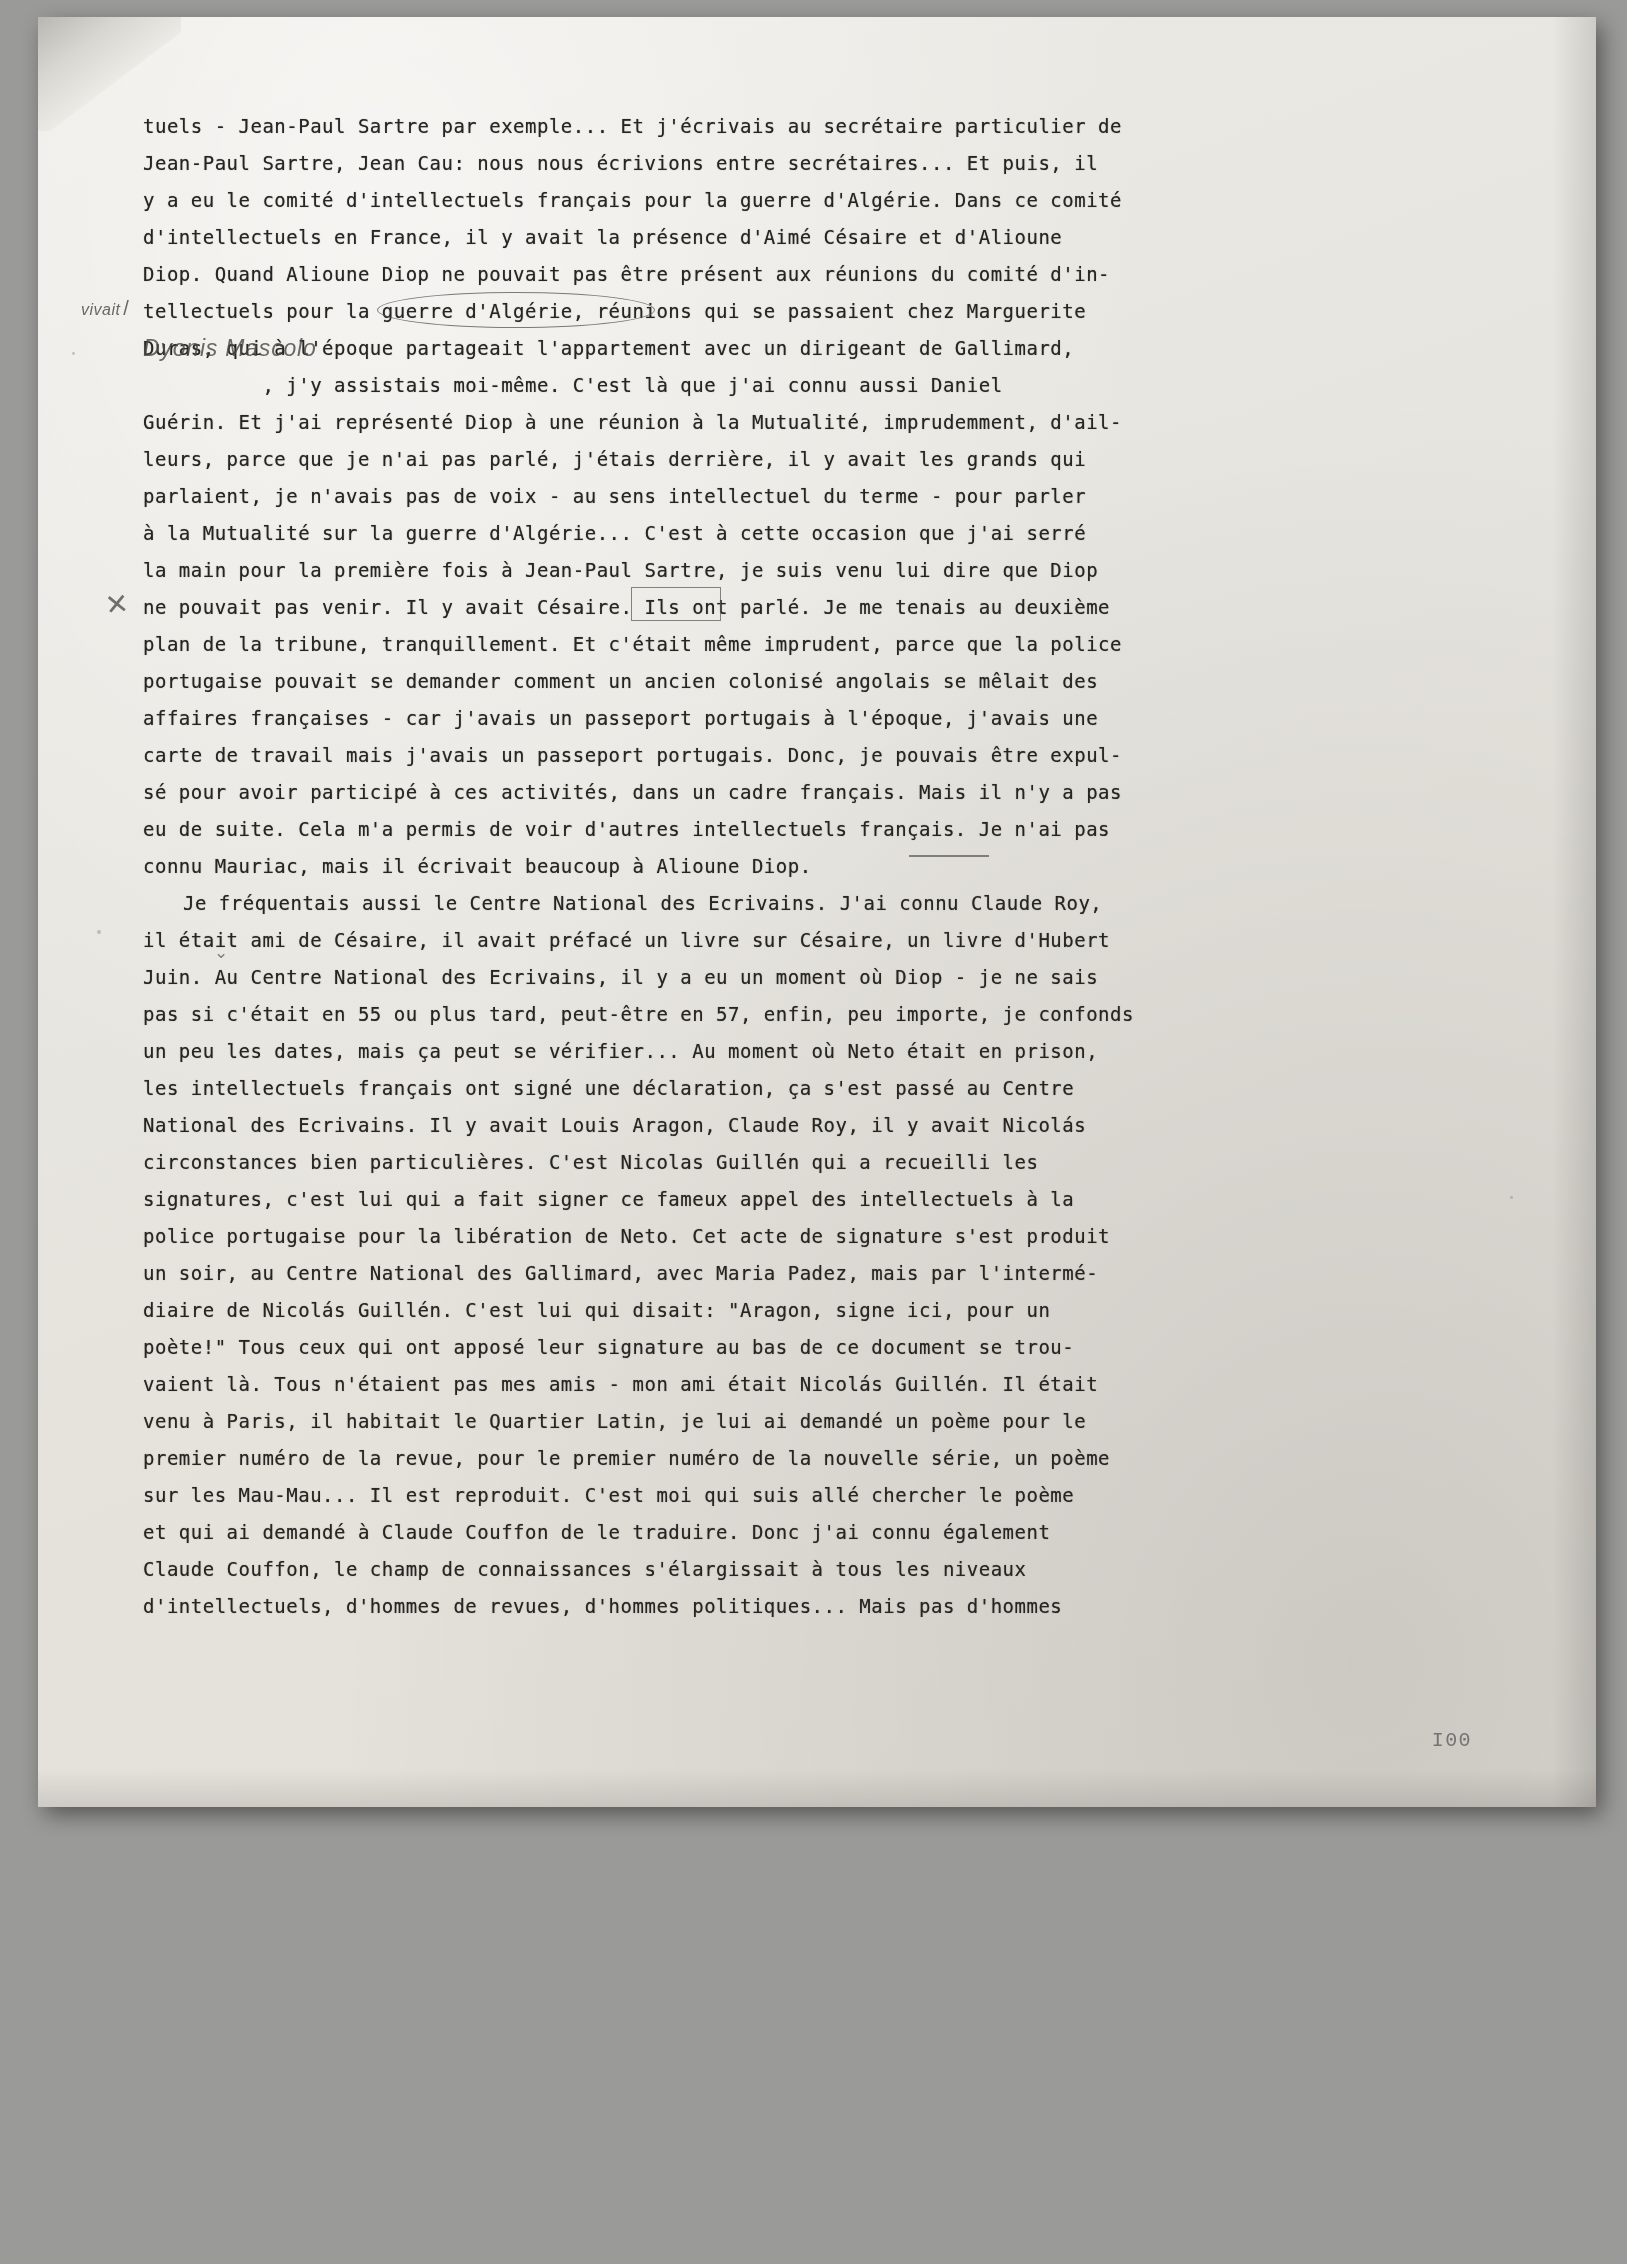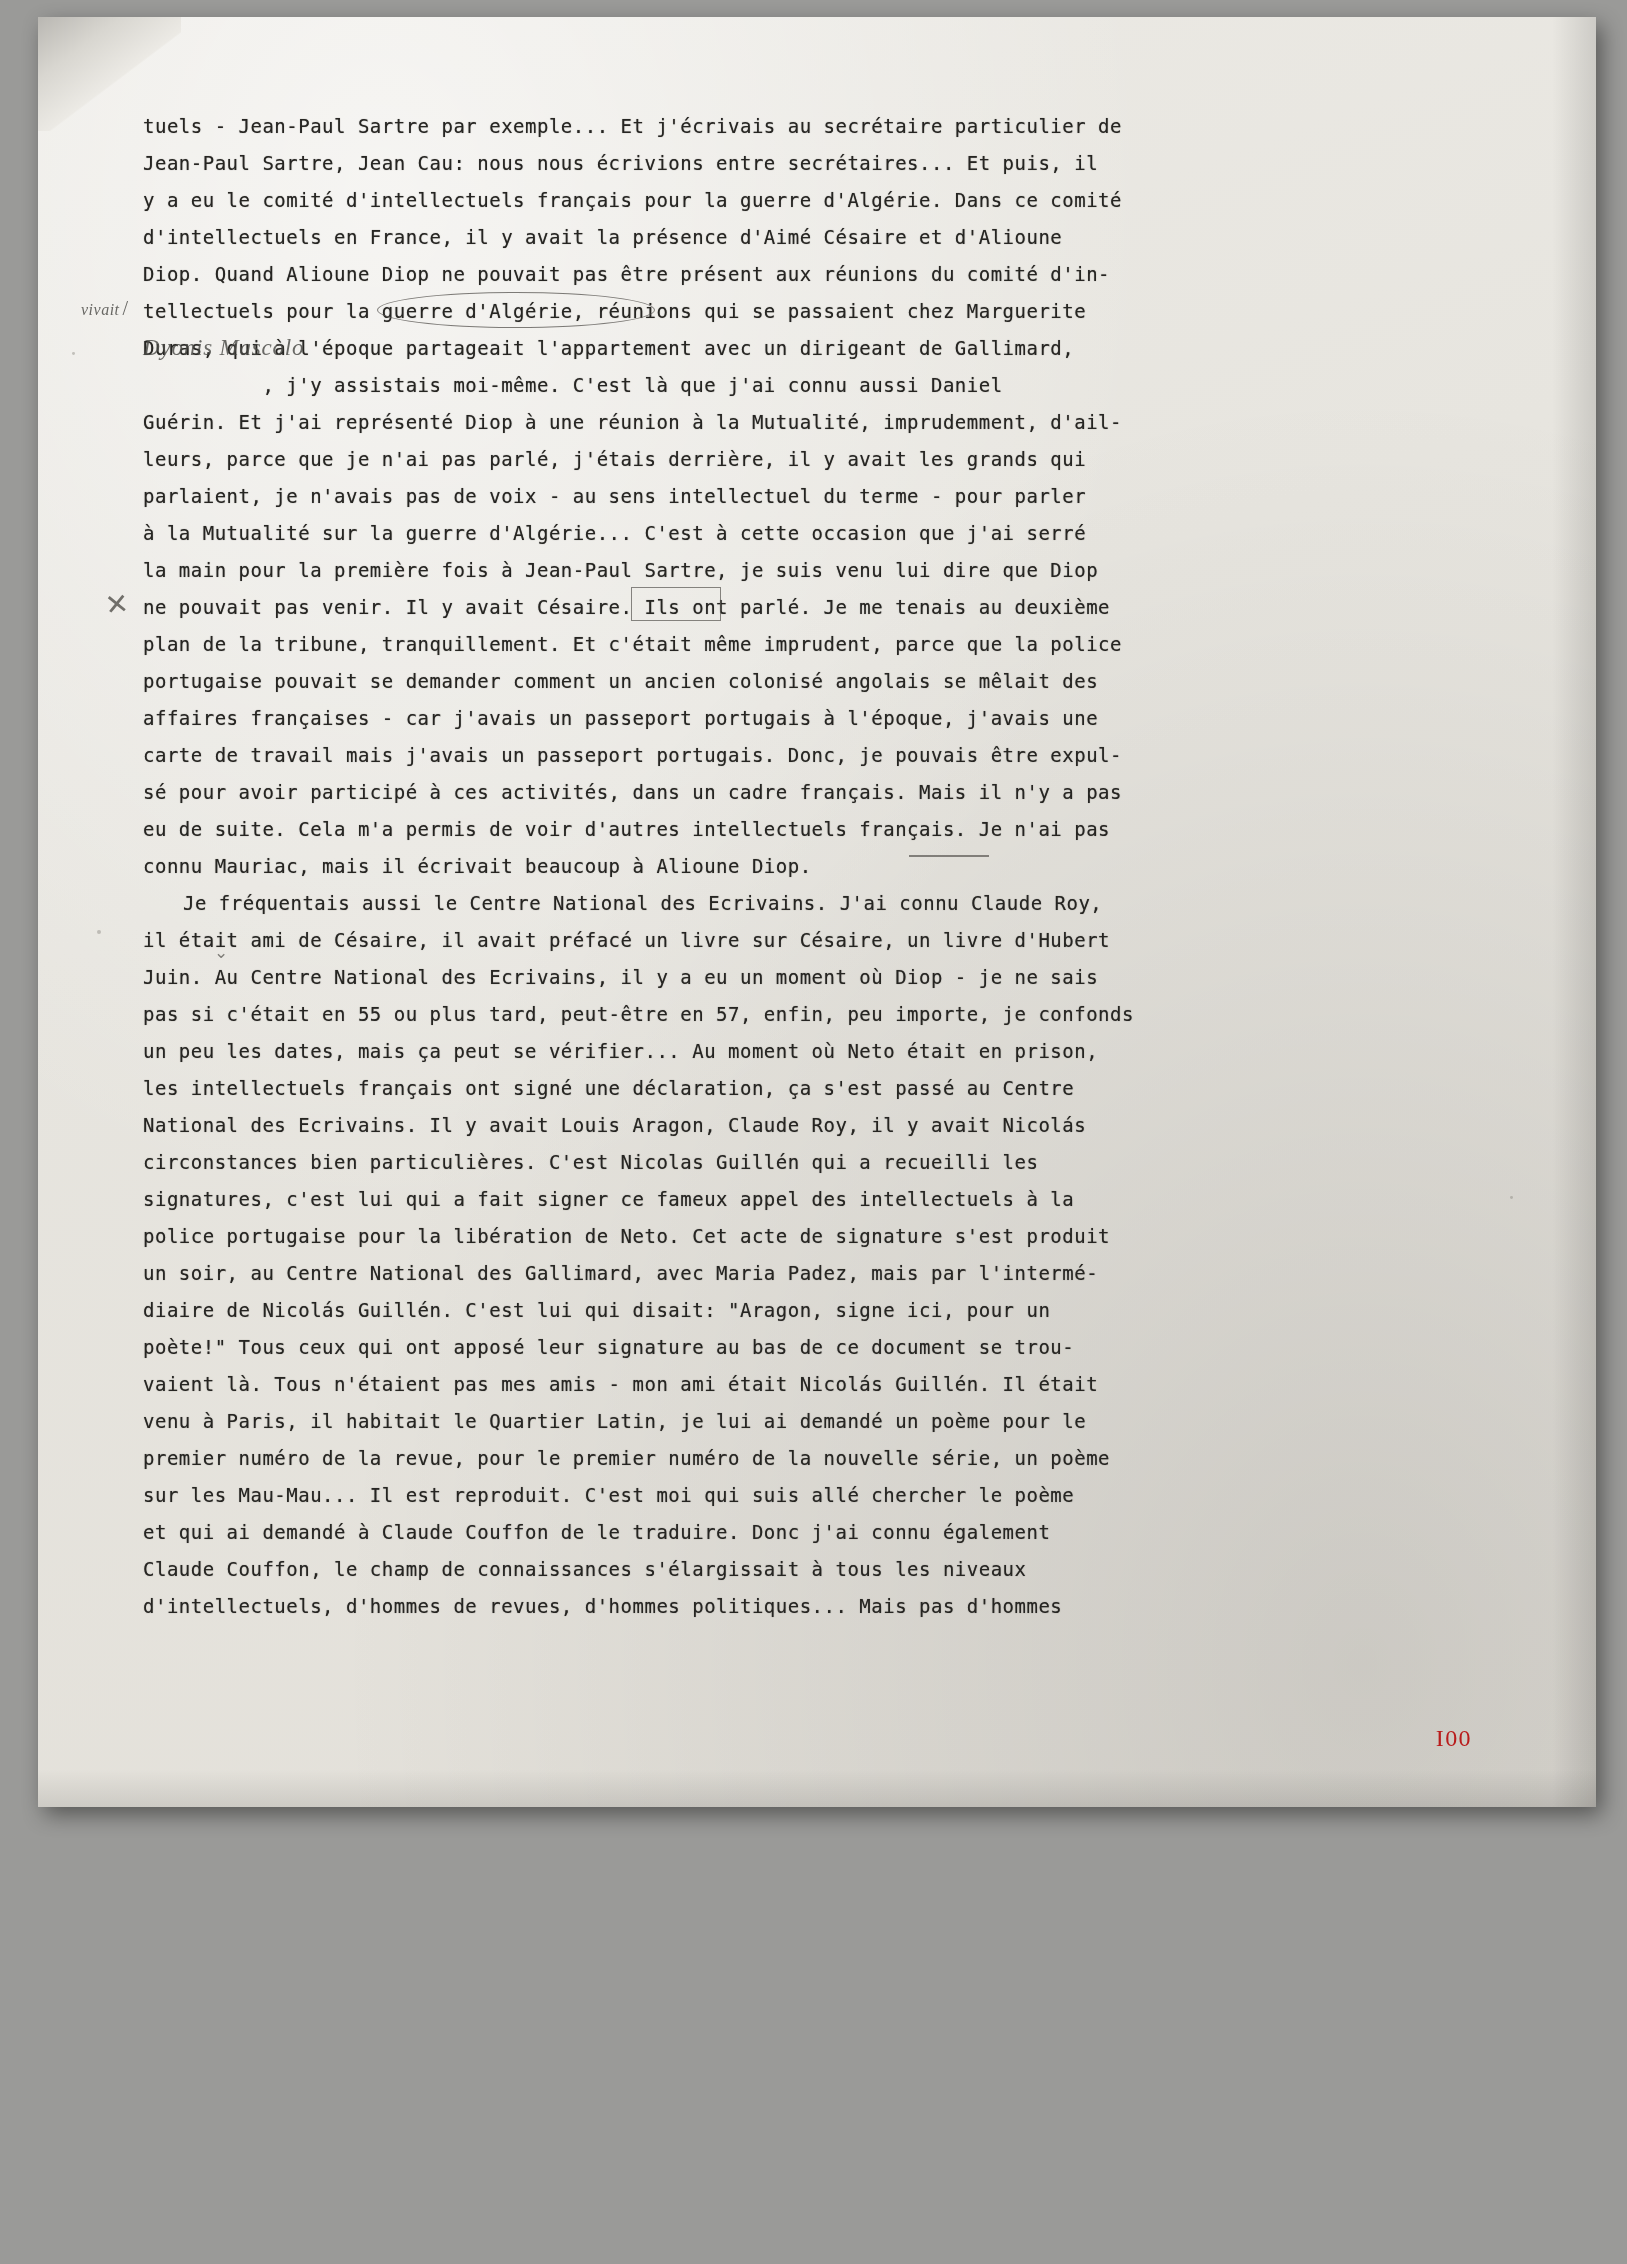--- a/index.html
+++ b/index.html
@@ -68,21 +68,21 @@
     letter-spacing: 0.5px;
     color: #262522;
     white-space: pre;
     text-shadow: 0 0 1px rgba(40,38,34,0.55);
   }
   .indent { padding-left: 40px; }
 
   
   .hand {
     position: absolute;
-    font-family: Liberation Serif, serif;
+    font-family: Liberation Sans, sans-serif;
     color: #4a4a46;
     font-style: italic;
     opacity: 0.82;
   }
   #ann-vivait {
     left: 43px;
     top: 280px;
     font-size: 16px;
     letter-spacing: 0.5px;
   }
@@ -134,24 +134,24 @@
     font-family: "DejaVu Sans", sans-serif;
     color: #55534e;
     opacity: 0.7;
     font-size: 17px;
   }
 
   #page-number {
     position: absolute;
     right: 124px;
     bottom: 55px;
-    font-family: Liberation Serif, serif;
-    font-size: 24px;
+    font-family: Liberation Mono, monospace;
+    font-size: 20px;
     letter-spacing: 1.4px;
-    color: #b91c1c;
+    color: #737373;
   }
   .speck {
     position: absolute;
     background: #8a8880;
     opacity: 0.45;
     border-radius: 50%;
     pointer-events: none;
   }
 </style>
 </head>

